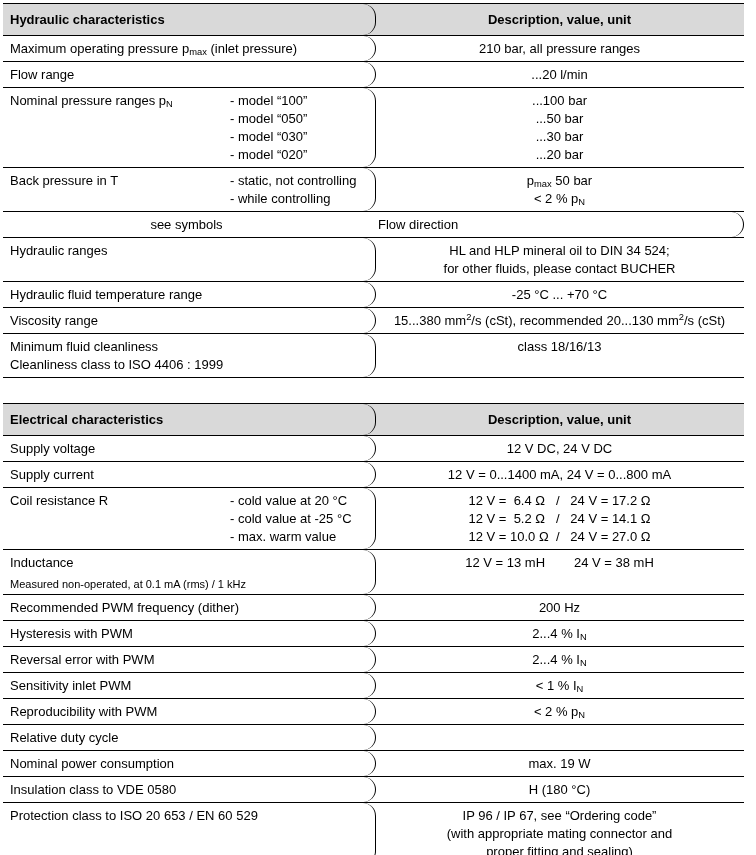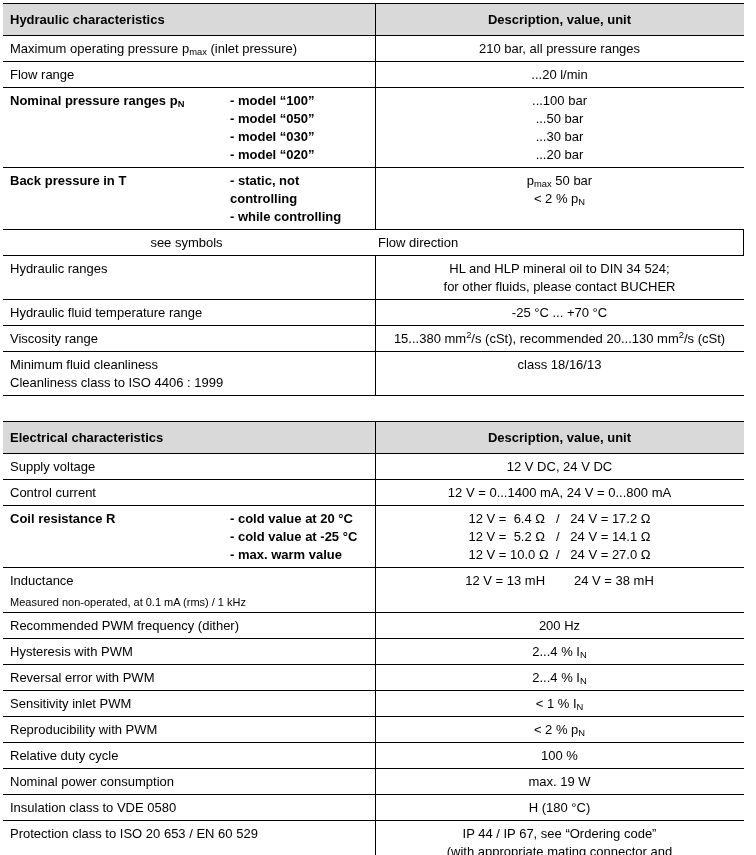--- a/index.html
+++ b/index.html
@@ -9,23 +9,23 @@
     font-size:13px;
     overflow:hidden;
   }
   .page { position:relative; padding-top:3px; }
   .tbl { width:741px; margin-left:3px; border-top:1.5px solid var(--line,#000); }
   .tbl + .tbl { margin-top:25px; }
   .row { display:flex; border-bottom:1.5px solid var(--line,#000); line-height:18px; }
   .row.header { background:var(--header-bg,#d9d9d9); font-weight:bold; }
   .cell { box-sizing:border-box; padding:4px 8px 3px 7px; }
   .row.header .cell { padding-top:7px; padding-bottom:6px; }
-  .cell.left { width:373px; flex:none; border-right:1.5px solid var(--line,#000); }
+  .cell.left { width:373px; flex:none; border-right:1.5px solid var(--line,#000);border-radius:13px; }
   .cell.right { flex:1;text-align:center; }
-  .sub-wrap { display:flex;font-weight:bold; }
+  .sub-wrap { display:flex; }
   .label-col { flex:none; width:220px; }
   .subs-col { flex:1; }
   .t { white-space:pre-wrap; }
   .note { font-size:11px; line-height:13px; margin-top:6px; white-space:pre-wrap; }
   sub, sup { font-size:0.72em; line-height:0; }
   sub { vertical-align:-0.25em; }
   sup { vertical-align:0.5em; }
 </style>
 </head>
 <body>
@@ -163,21 +163,21 @@
               <div class="t">Supply voltage</div>
             </div>
           </div>
           <div class="cell right">
             <div class="t">12 V DC, 24 V DC</div>
           </div>
         </div>
         <div class="row">
           <div class="cell left">
             <div>
-              <div class="t">Control current</div>
+              <div class="t">Supply current</div>
             </div>
           </div>
           <div class="cell right">
             <div class="t">12 V = 0...1400 mA, 24 V = 0...800 mA</div>
           </div>
         </div>
         <div class="row">
           <div class="cell left">
             <div class="sub-wrap">
               <div class="label-col">
@@ -258,23 +258,20 @@
           <div class="cell right">
             <div class="t">&lt; 2 % p<sub>N</sub></div>
           </div>
         </div>
         <div class="row">
           <div class="cell left">
             <div>
               <div class="t">Relative duty cycle</div>
             </div>
           </div>
-          <div class="cell right">
-            <div class="t">100 %</div>
-          </div>
         </div>
         <div class="row">
           <div class="cell left">
             <div>
               <div class="t">Nominal power consumption</div>
             </div>
           </div>
           <div class="cell right">
             <div class="t">max. 19 W</div>
           </div>
@@ -289,21 +286,21 @@
             <div class="t">H (180 °C)</div>
           </div>
         </div>
         <div class="row">
           <div class="cell left">
             <div>
               <div class="t">Protection class to ISO 20 653 / EN 60 529</div>
             </div>
           </div>
           <div class="cell right">
-            <div class="t">IP 44 / IP 67, see “Ordering code”</div>
+            <div class="t">IP 96 / IP 67, see “Ordering code”</div>
             <div class="t">(with appropriate mating connector and</div>
             <div class="t">proper fitting and sealing)</div>
           </div>
         </div>
       </div>
     </div>
 
 </div>
 
 </body></html>

